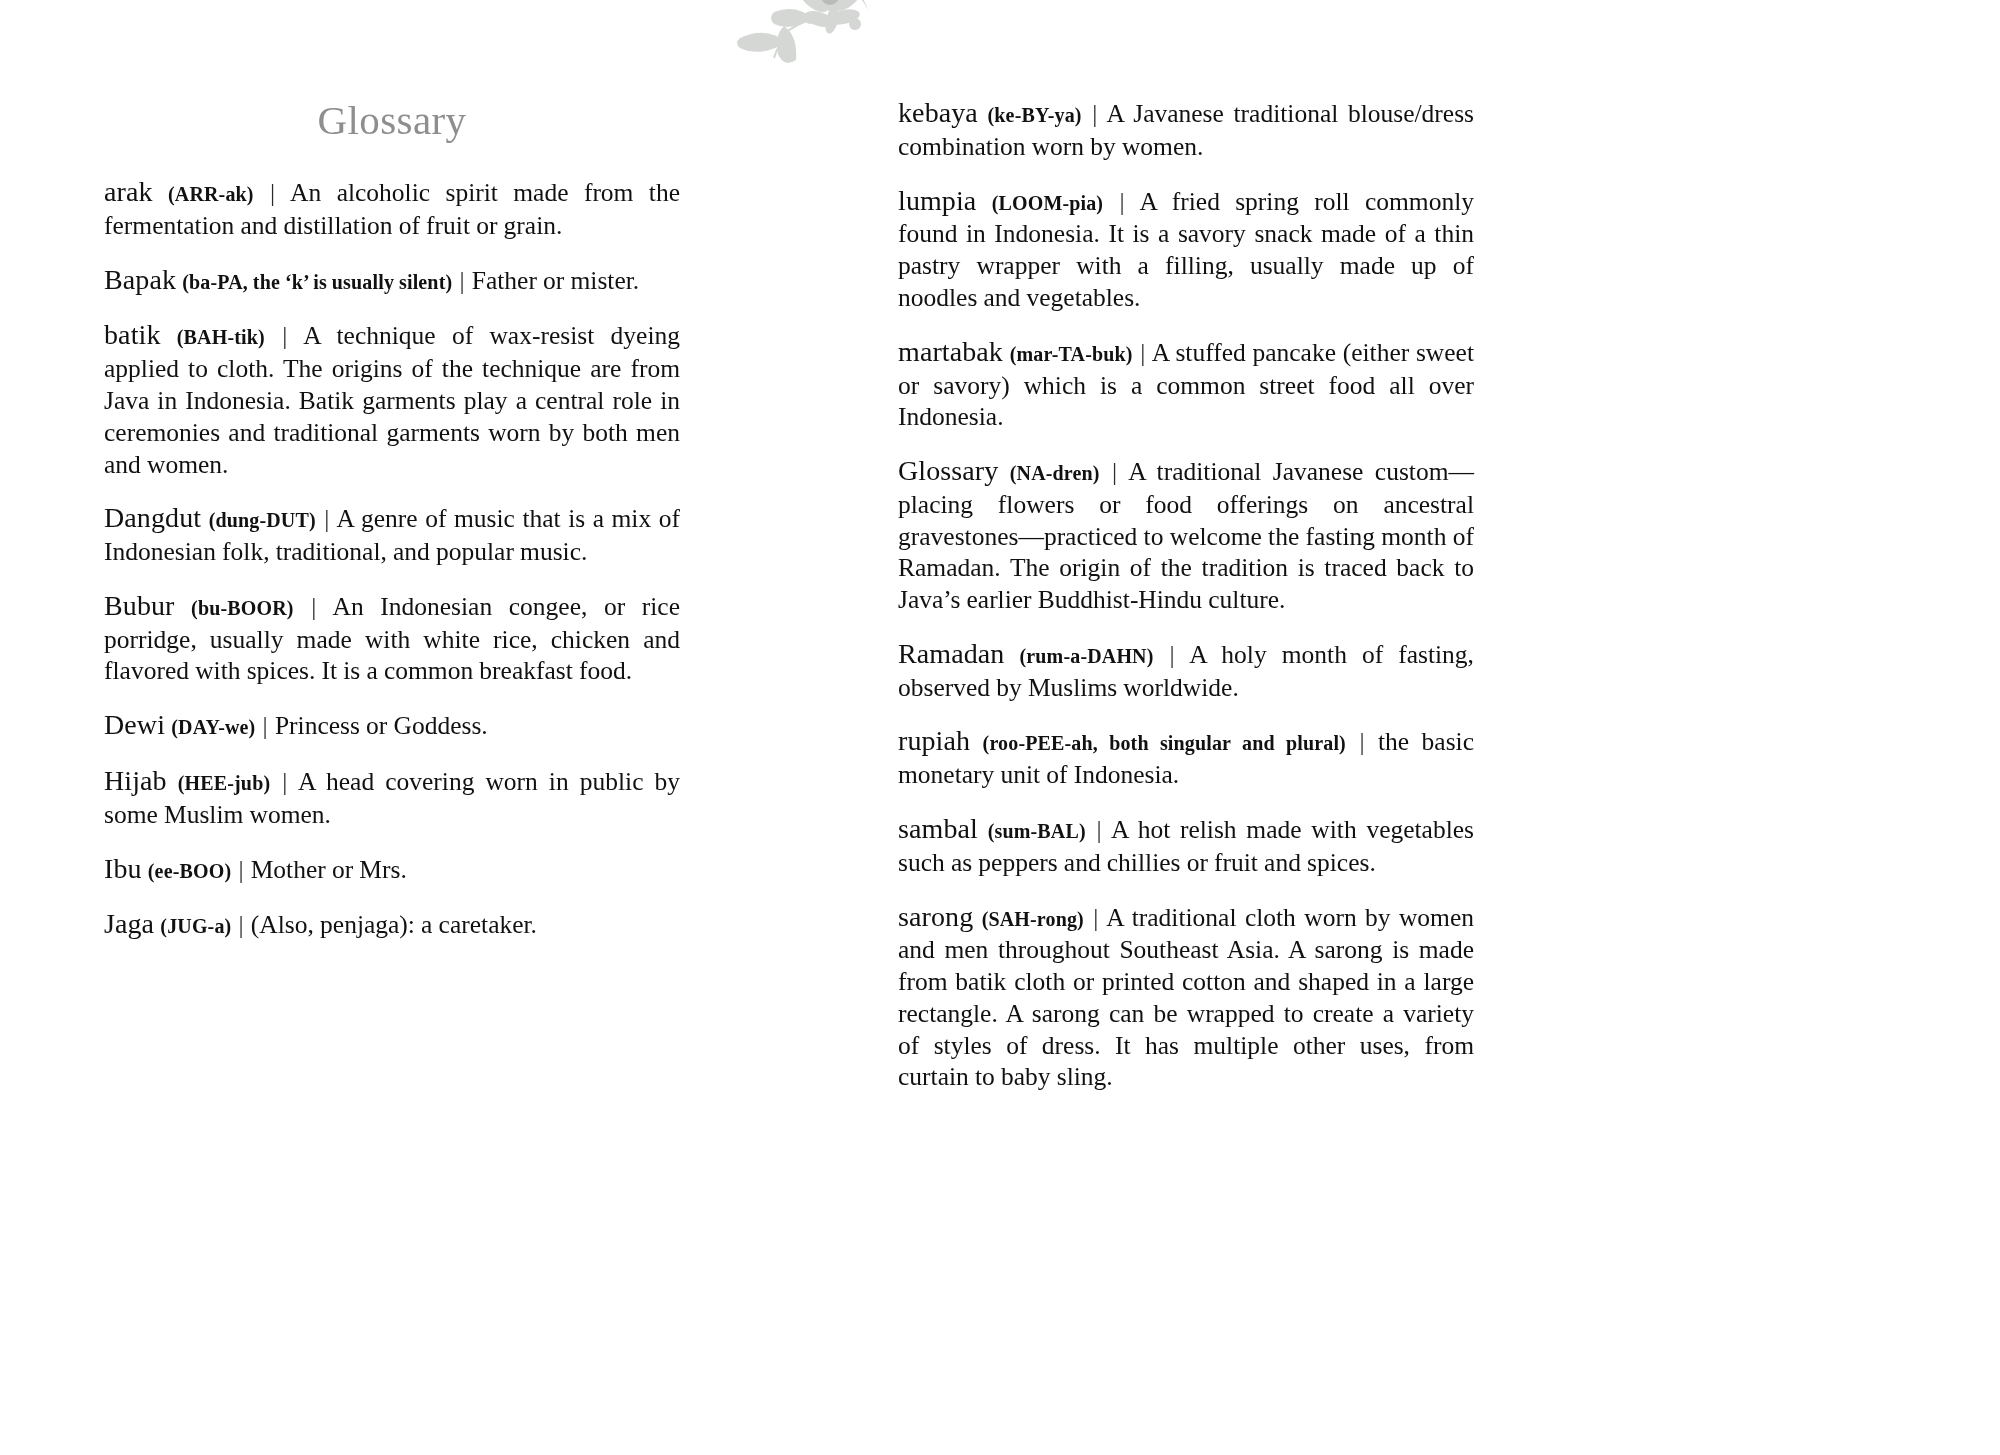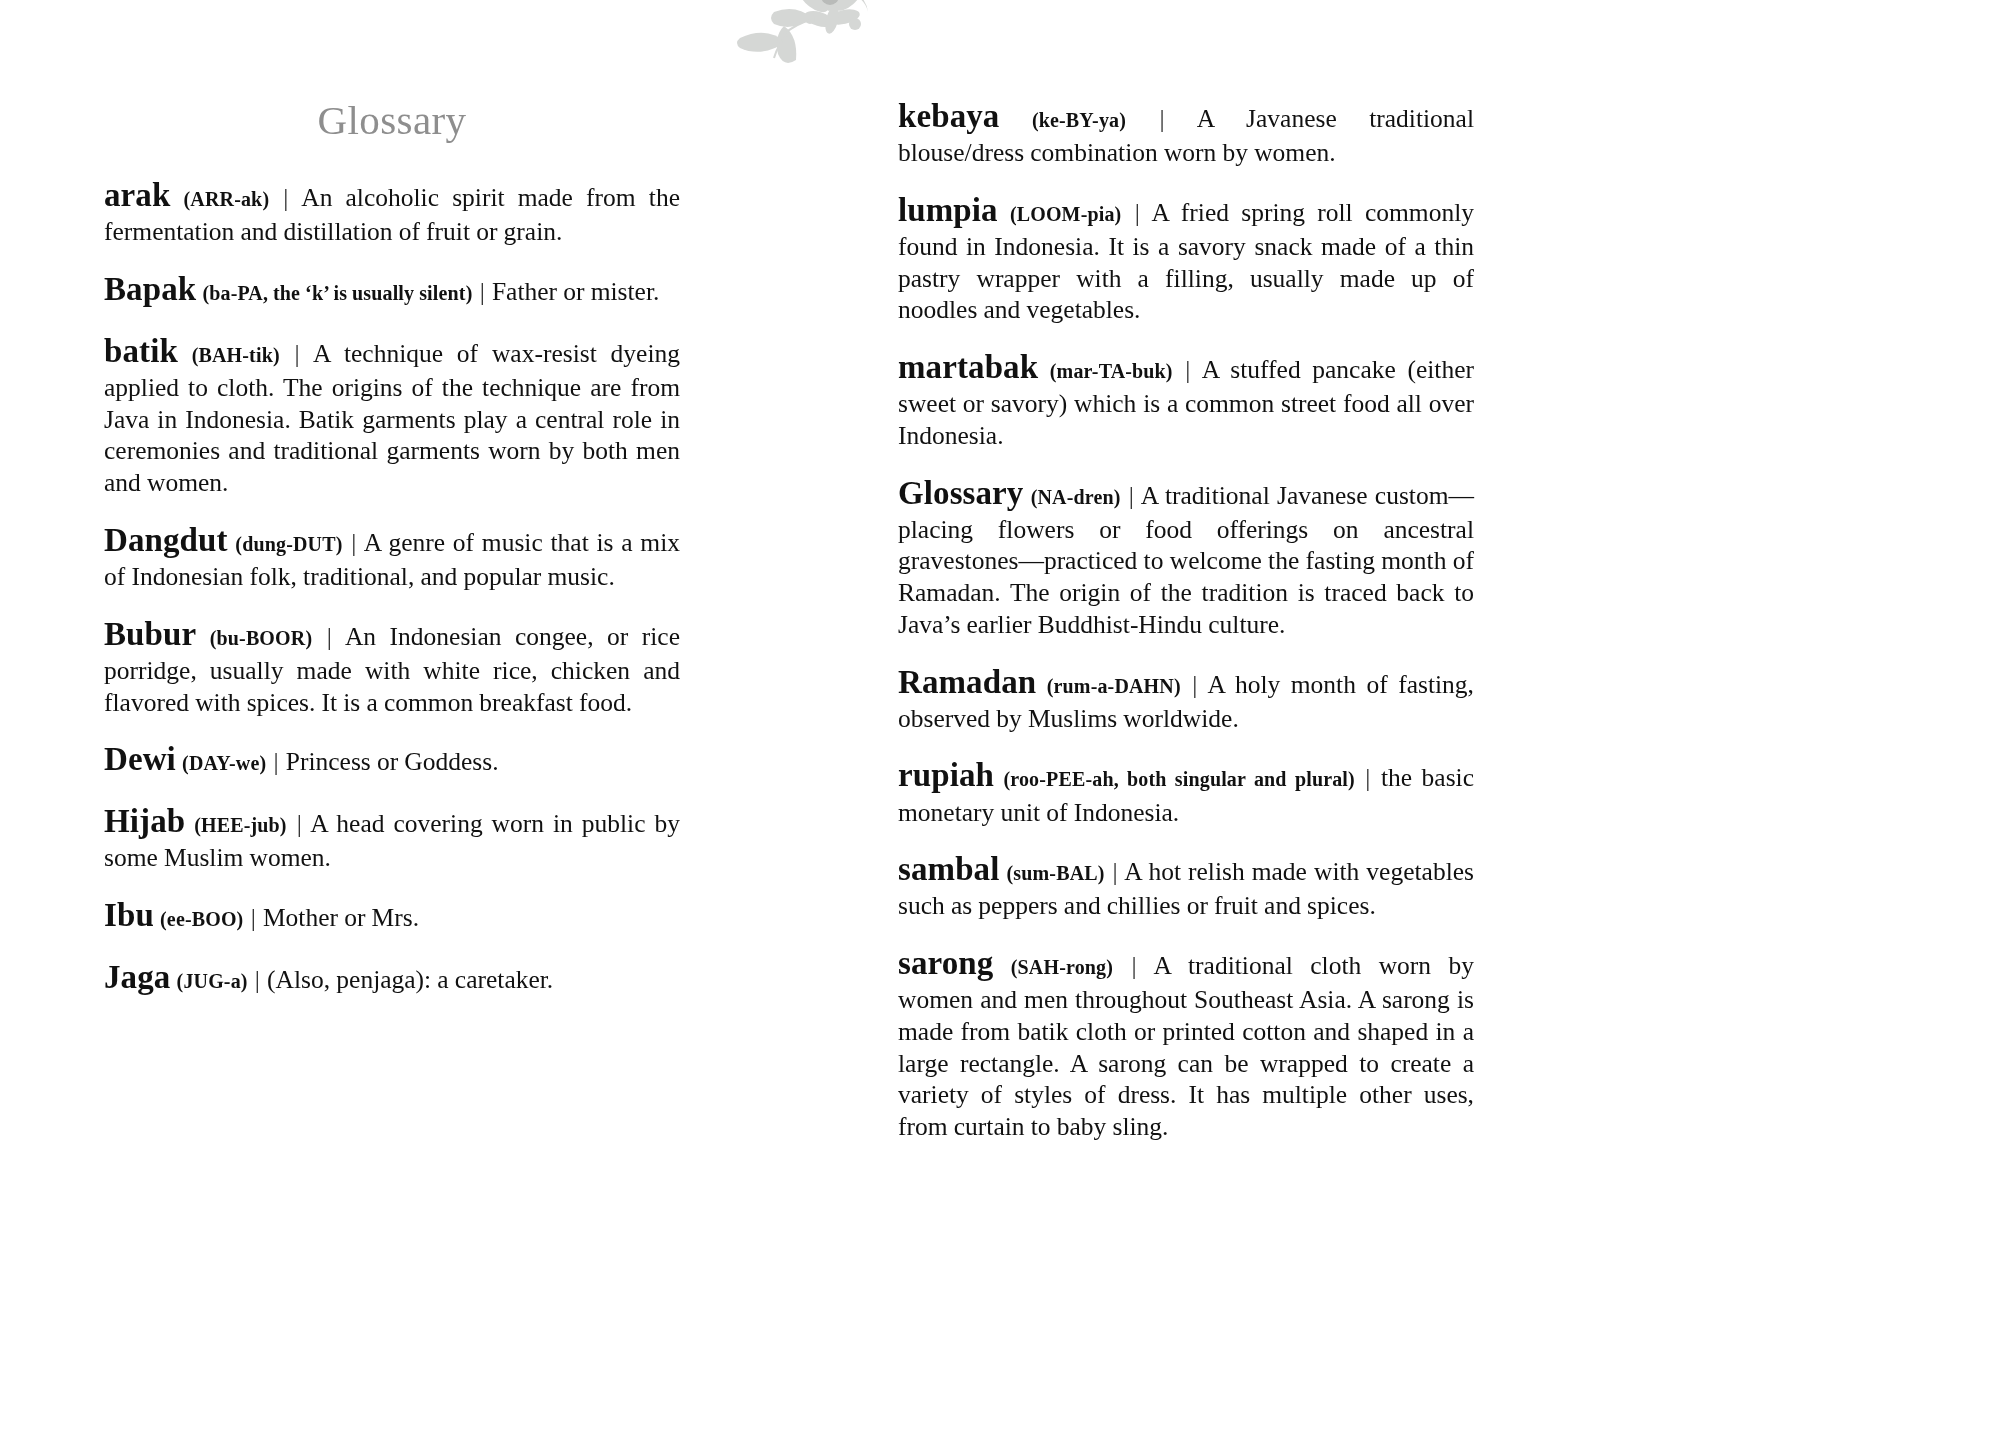--- a/index.html
+++ b/index.html
@@ -63,22 +63,22 @@
     line-height: 1.245;
     text-align: justify;
     text-justify: inter-word;
     hyphens: auto;
     -webkit-hyphens: auto;
     word-spacing: -0.2px;
   }
   .entry:last-child { margin-bottom: 0; }
 
   .headword {
-    font-weight: 700;
-    font-size: 33px;
+    font-weight: 400;
+    font-size: 28px;
     letter-spacing: 0.1px;
   }
   .pron {
     font-weight: 700;
     font-size: 20px;
     letter-spacing: 0.15px;
   }
   .sep {
     font-weight: 400;
     color: #2b2b2b;

